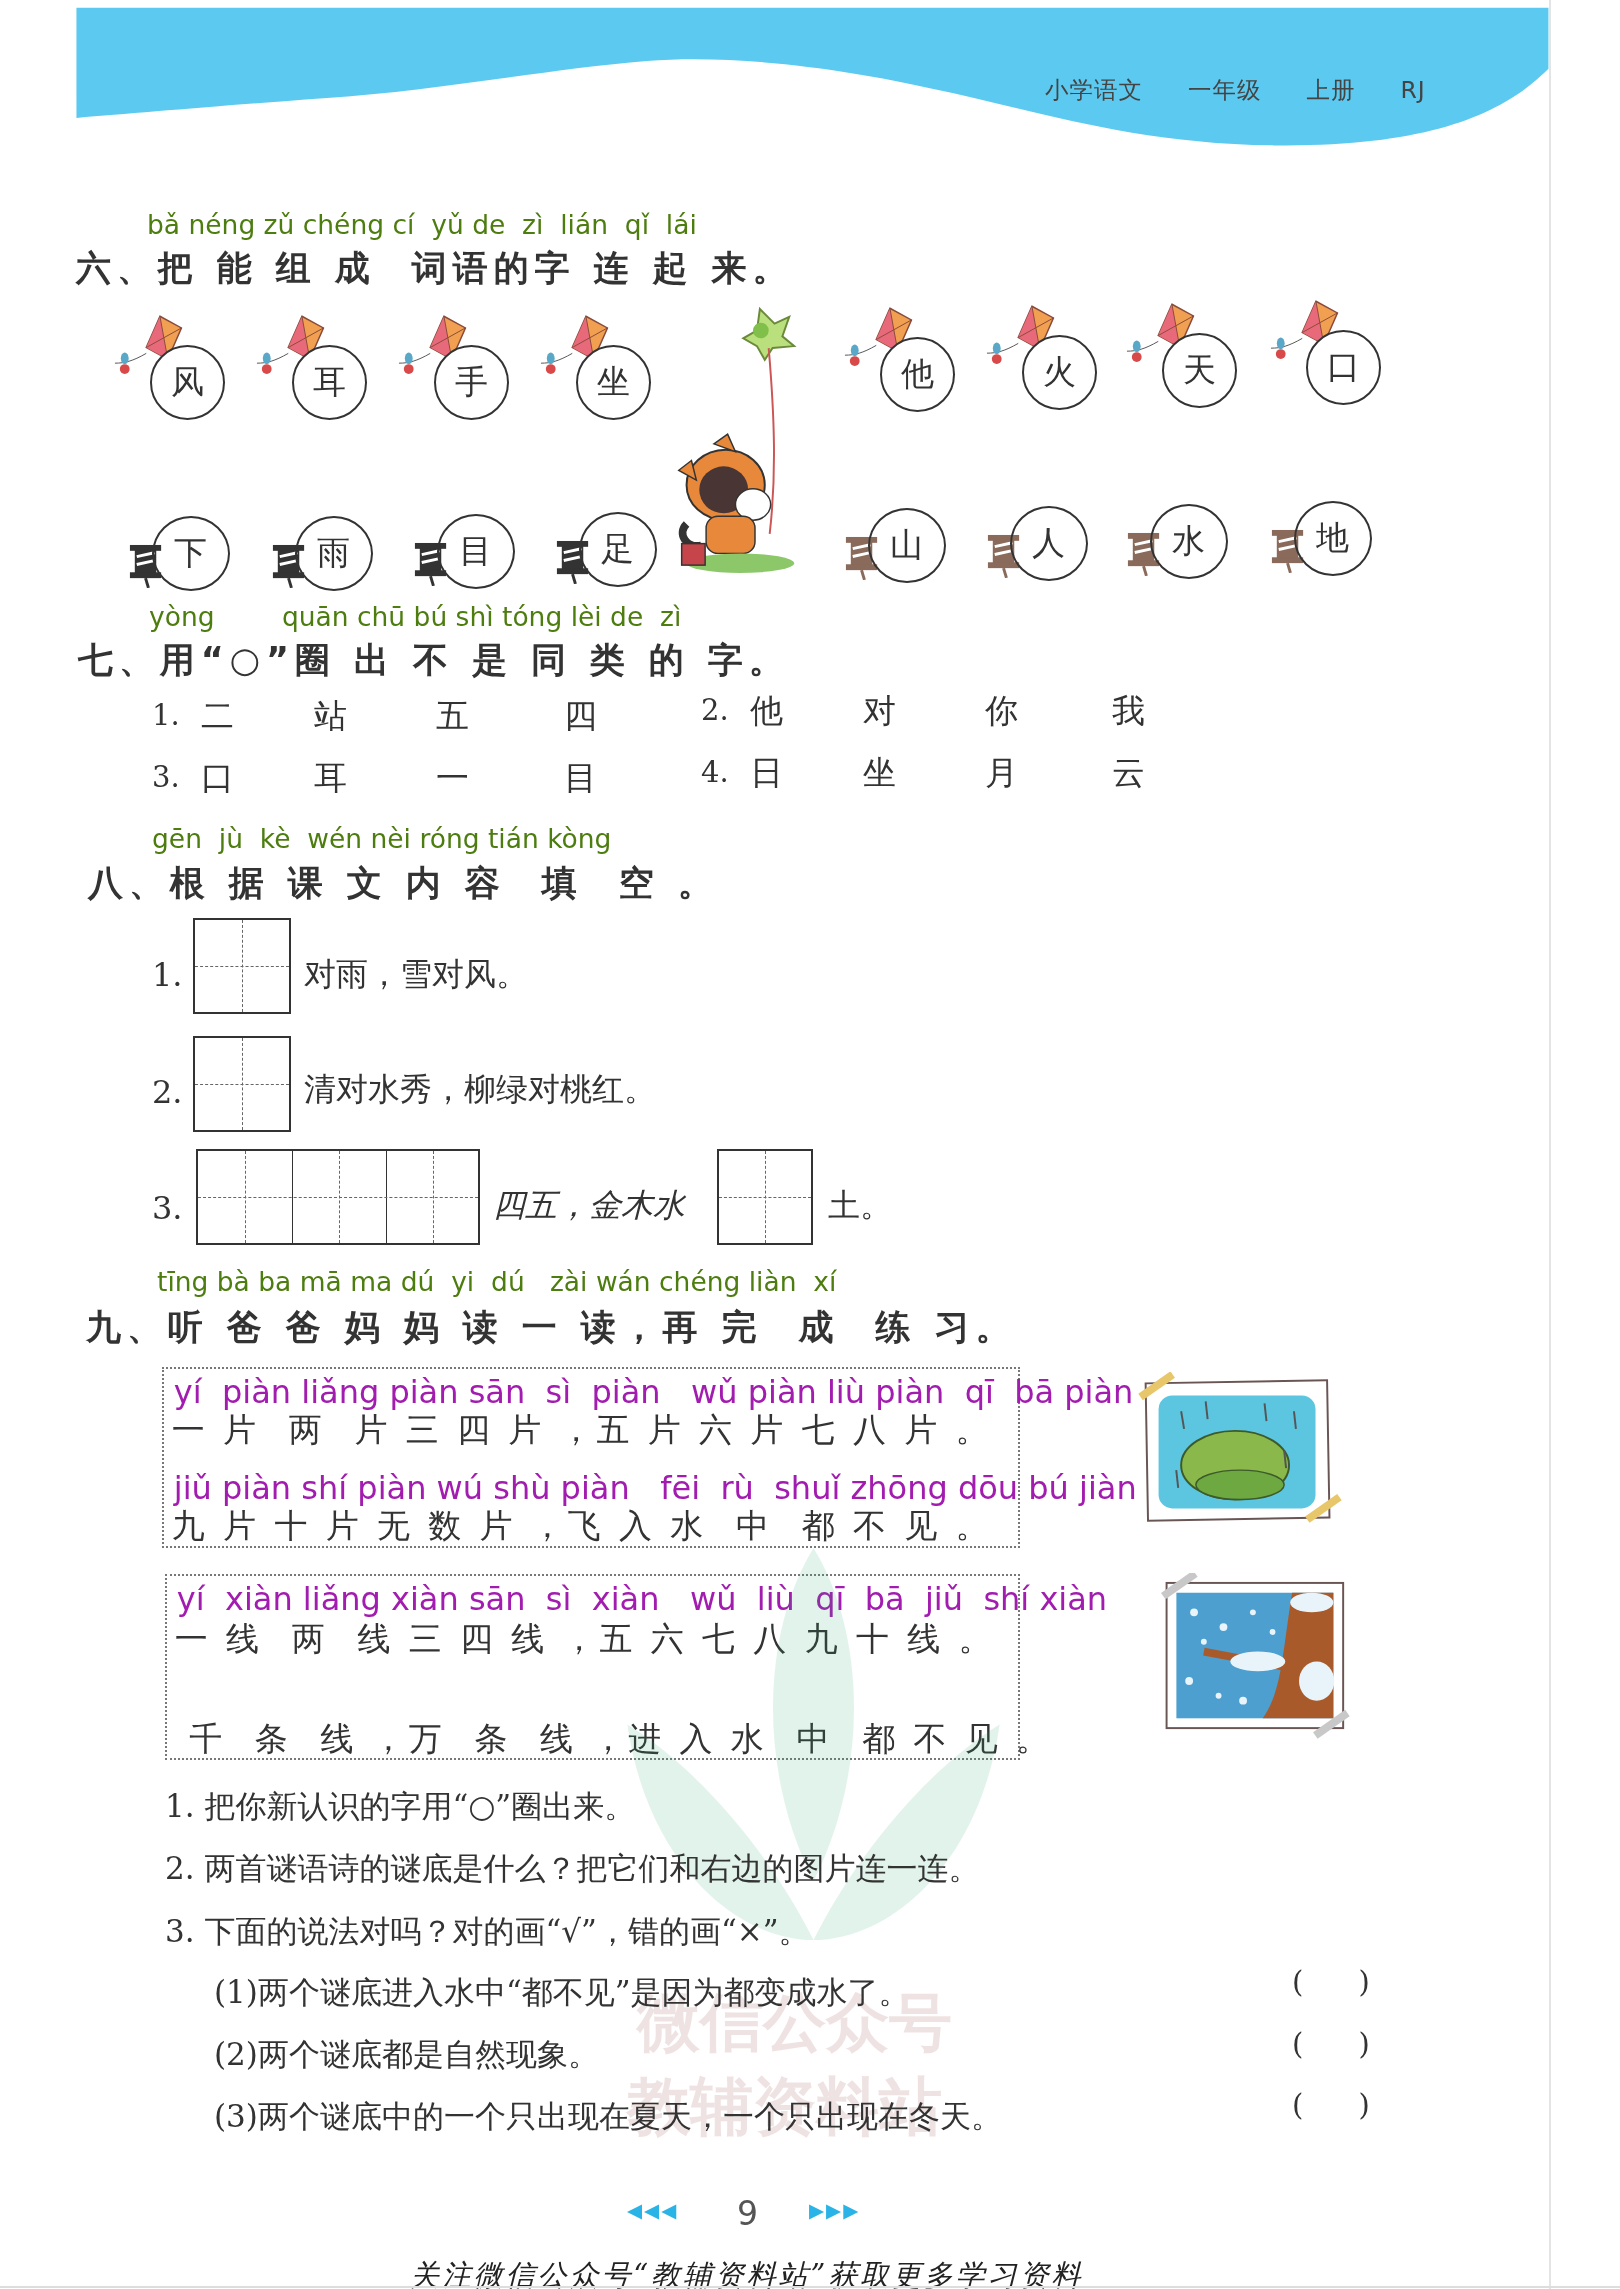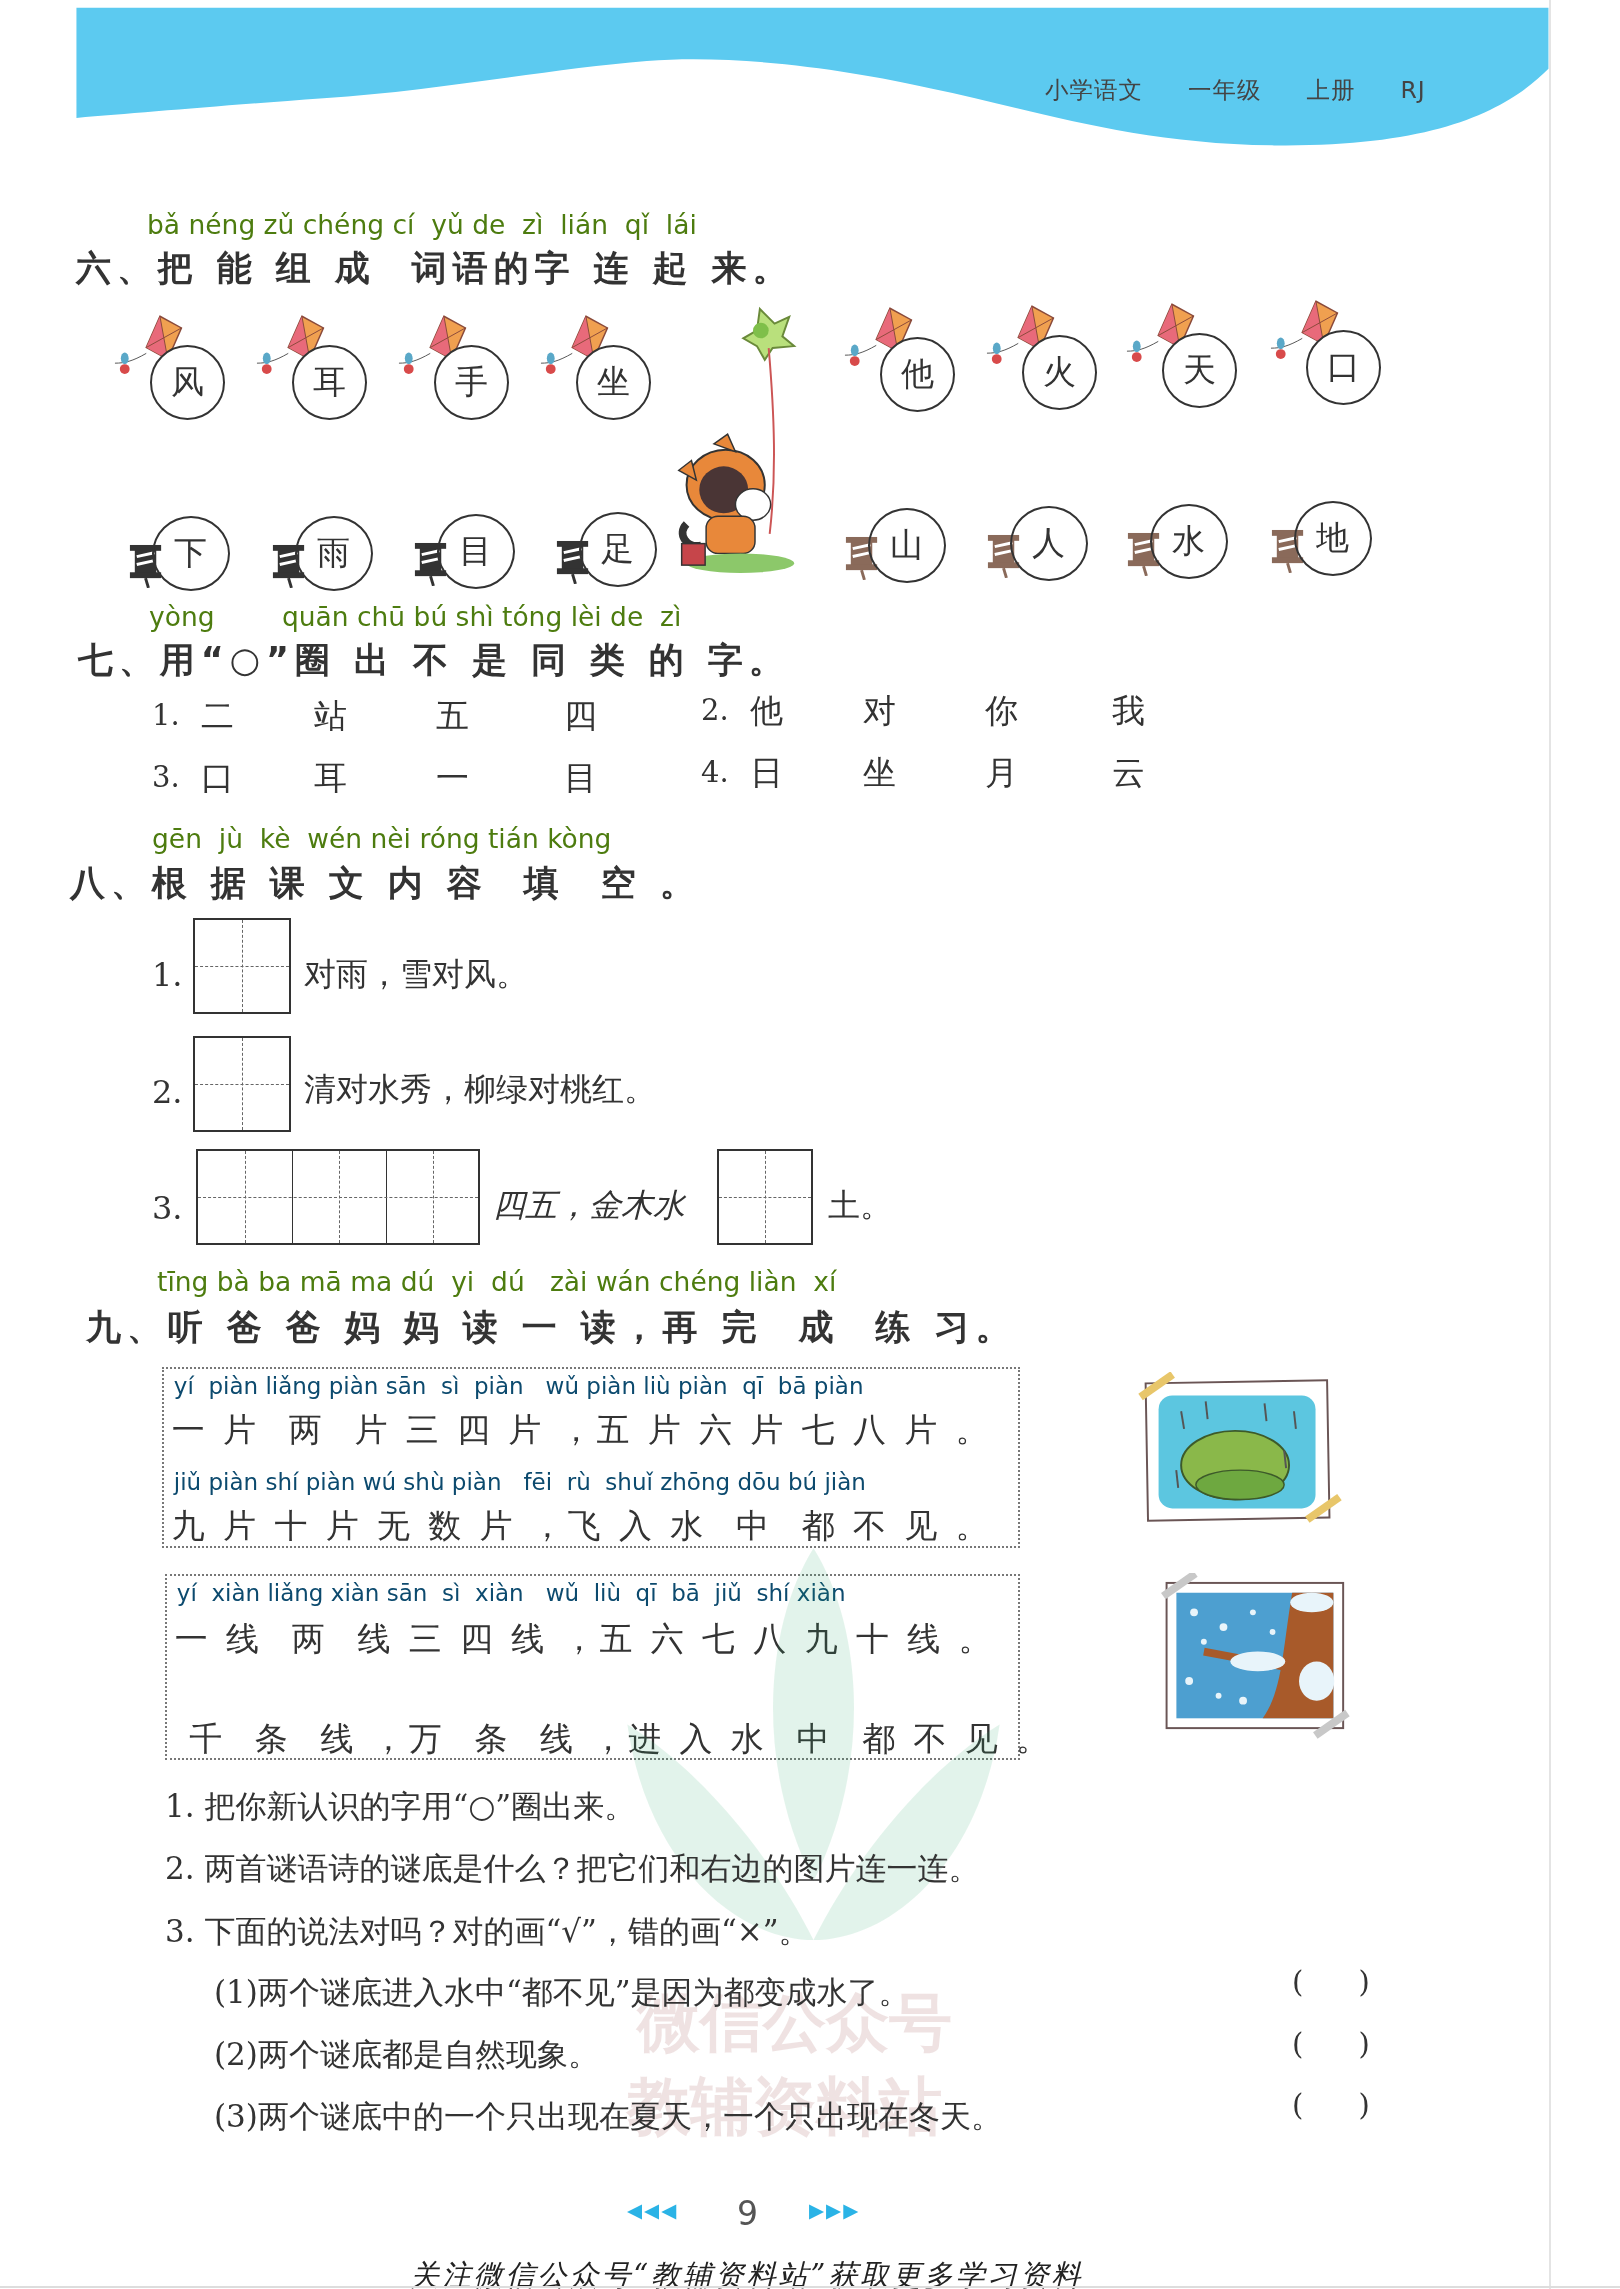--- a/index.html
+++ b/index.html
@@ -25,21 +25,21 @@
                  border: 2px solid #333; border-radius: 50%; display: flex; align-items: center;
                  justify-content: center; font-family: "DejaVu Serif", serif; font-size: 33px; color: #333; }
   .spool svg { position: absolute; left: 0; top: 29px; }
   .q7 { position: absolute; font-family: "DejaVu Serif", serif; font-size: 33px; color: #333; }
   .grid-box { position: absolute; border: 2px solid #333; box-sizing: border-box; background: #fff; }
   .grid-box .cell { position: absolute; top: 0; bottom: 0; border-right: 1px solid #333; }
   .grid-box .vdash { position: absolute; top: 0; bottom: 0; border-left: 1px dashed #666; }
   .grid-box .hdash { position: absolute; left: 0; right: 0; top: 50%; border-top: 1px dashed #666; }
   .fill-text { position: absolute; font-family: "DejaVu Serif", serif; font-size: 32px; color: #333; white-space: pre; }
   .riddle { position: absolute; border: 2px dotted #777; box-sizing: border-box; }
-  .r-py { position: absolute; font-size: 23px; color: #0c4a6e; white-space: pre; }
+  .r-py { position: absolute; font-size: 32px; color: #a21caf; white-space: pre; }
   .r-hz { position: absolute; font-size: 33px; color: #333; white-space: pre; letter-spacing: 3.9px; }
   .q9 { position: absolute; font-family: "DejaVu Serif", serif; font-size: 31px; color: #333; white-space: pre; }
   .paren { position: absolute; font-family: "DejaVu Serif", serif; font-size: 29px; color: #333; white-space: pre; }
   .pic { position: absolute; }
   .footer-num { position: absolute; left: 737px; top: 2194px; font-size: 33px; color: #555; }
   .footer-arrows { position: absolute; font-size: 19.6px; color: #2ab3e6; letter-spacing: 2px; }
   .footer-note { position: absolute; left: 410px; top: 2256px; font-family: "DejaVu Serif", serif;
                  font-style: italic; font-size: 29px; color: #222; letter-spacing: 2.9px; white-space: pre; }
   .watermark { position: absolute; left: 588px; top: 1509px; width: 451px; height: 627px; opacity: 0.13; }
   .wm-text { position: absolute; font-weight: bold; font-size: 63px; color: #7f1d1d; opacity: 0.12; white-space: pre; margin-top: 20px; }
@@ -278,21 +278,21 @@
     <div class="q7" style="left: 436px; top: 756px;">一</div>
     <div class="q7" style="left: 564px; top: 756px;">目</div>
     <div class="q7" style="left: 701px; top: 755px; font-size: 29px;">4.</div>
     <div class="q7" style="left: 750px; top: 751px;">日</div>
     <div class="q7" style="left: 863px; top: 751px;">坐</div>
     <div class="q7" style="left: 985px; top: 751px;">月</div>
     <div class="q7" style="left: 1112px; top: 751px;">云</div>
   </div>
 
 <div class="pinyin" style="left:152px; top:823px;">gēn  jù  kè  wén nèi róng tián kòng</div>
-<div class="section-title" style="left:70px; top:860px;">八、根 据 课 文 内 容  填  空 。</div>
+<div class="section-title" style="left:88px; top:860px;">八、根 据 课 文 内 容  填  空 。</div>
 
 <div class="fill-text serif" style="left:152px; top:956px;">1.</div>
 <div class="grid-box" style="left:193px; top:918px; width:98px; height:96px;">
   <div class="vdash" style="left:50%;"></div>
     <div class="hdash"></div>
 </div>
 <div class="fill-text" style="left:304px; top:953px;">对雨，雪对风。</div>
 
 <div class="fill-text serif" style="left:152px; top:1073px;">2.</div>
 <div class="grid-box" style="left:193px; top:1036px; width:98px; height:96px;">

